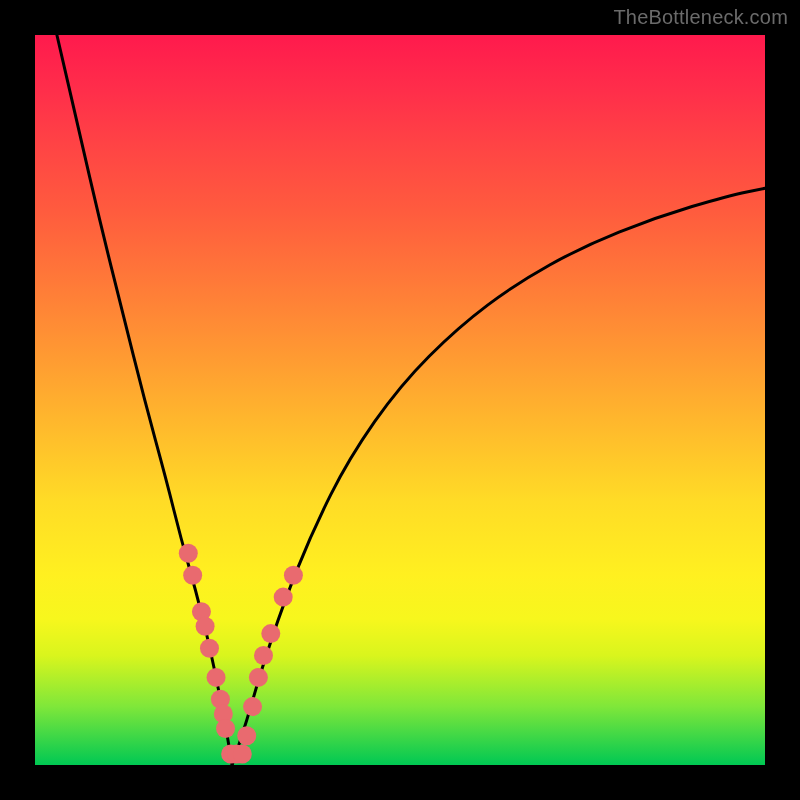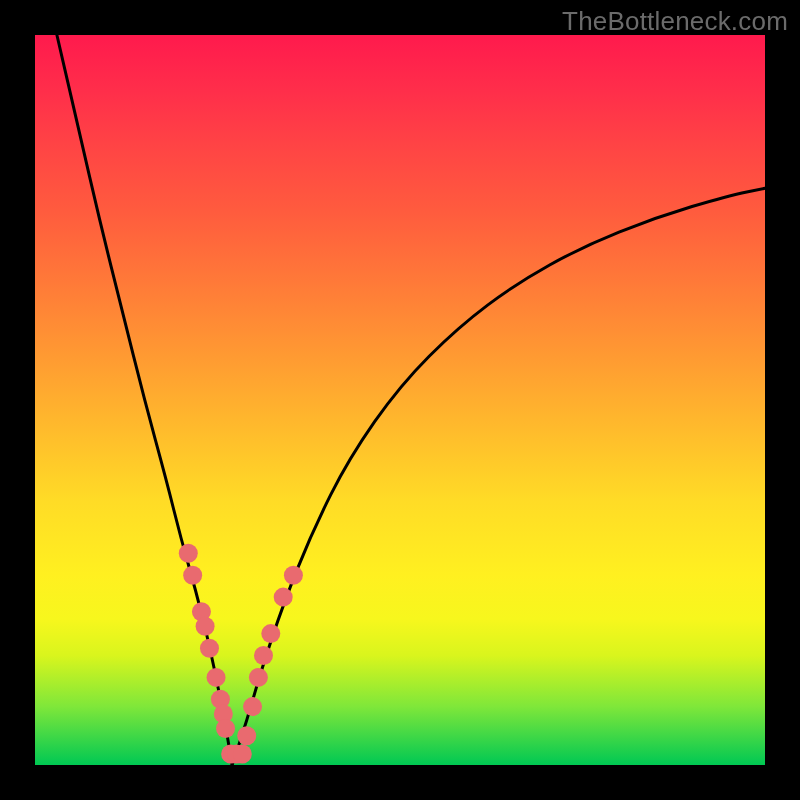--- a/index.html
+++ b/index.html
@@ -40,21 +40,21 @@
       #d9f51d 85%,
       #7fe73a 92%,
       #00c853 100%
     );
   }
   .watermark {
     position: absolute;
     top: 6px;
     right: 12px;
     color: #6b6b6b;
-    font-size: 26px;
+    font-size: 20px;
     font-weight: 500;
     letter-spacing: 0.2px;
     user-select: none;
   }
   svg.curve {
     position: absolute;
     left: 0;
     top: 0;
     width: 730px;
     height: 730px;

